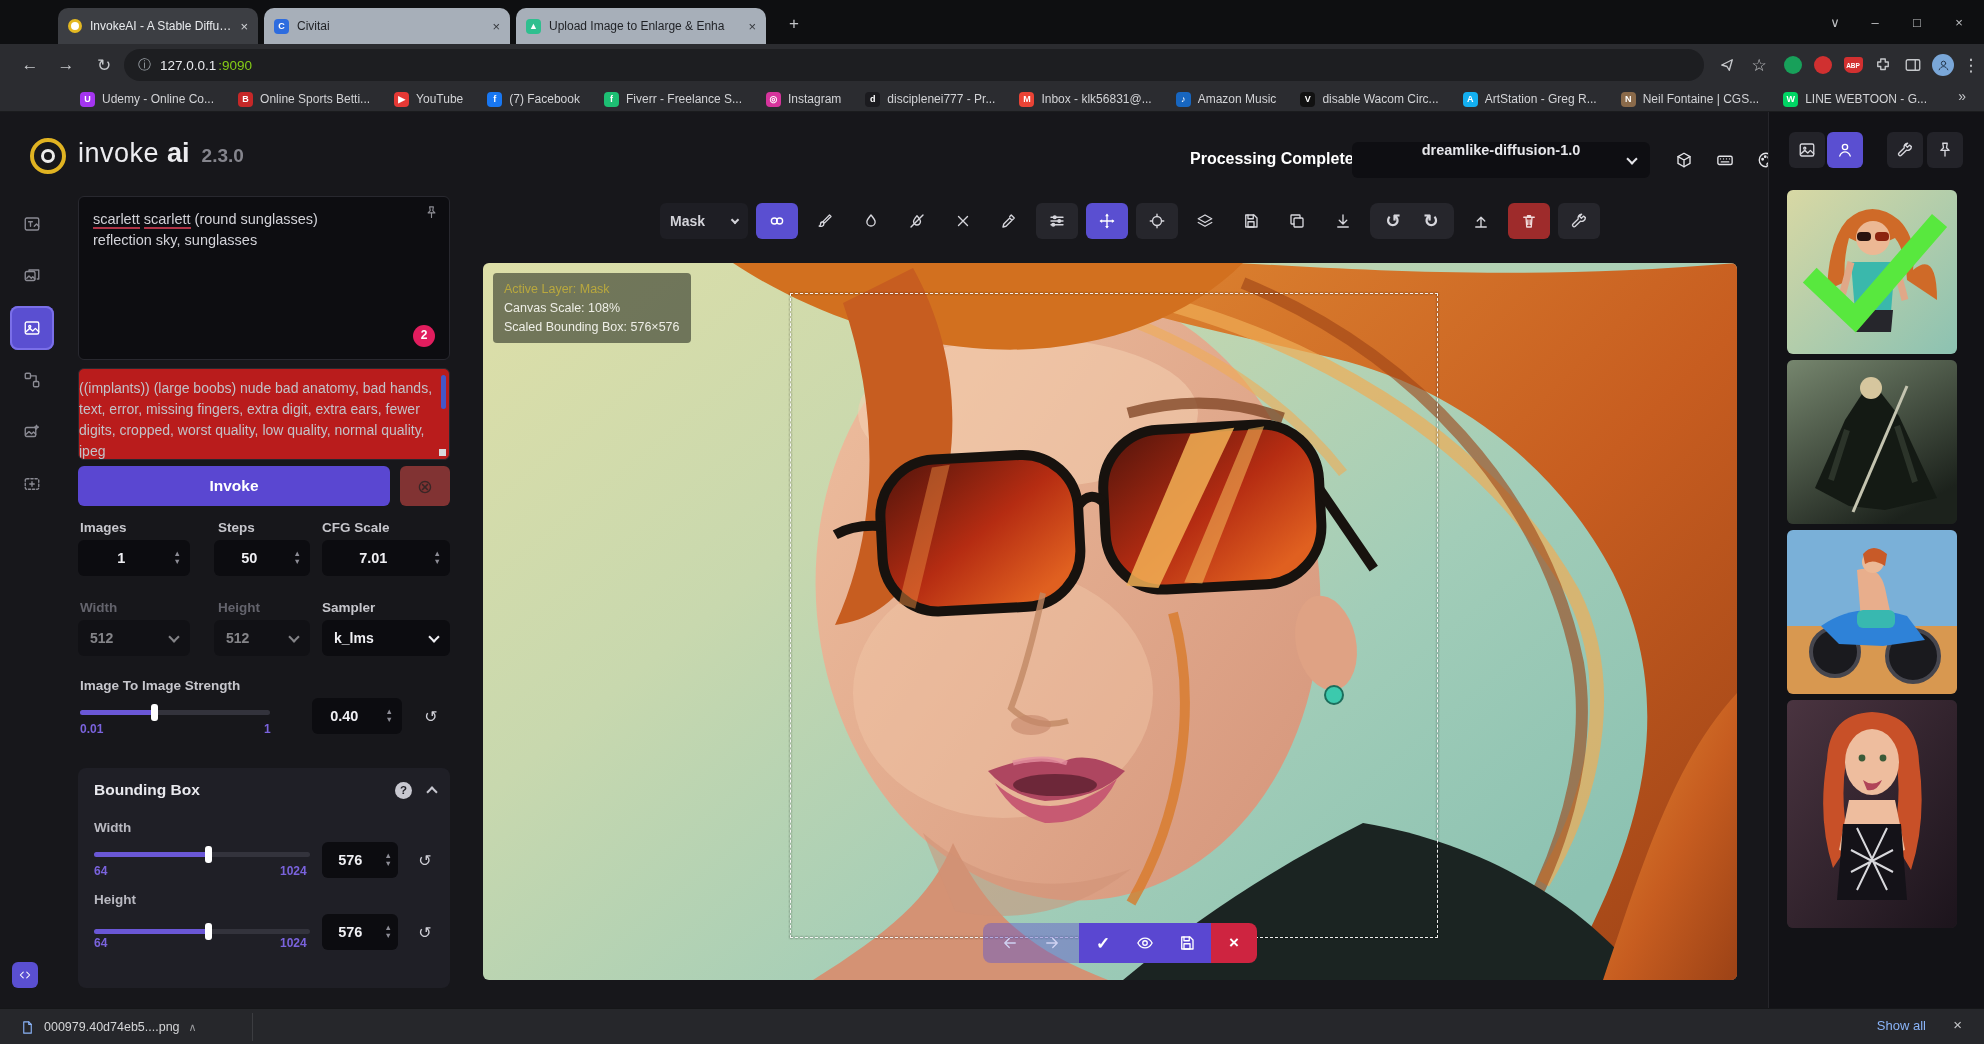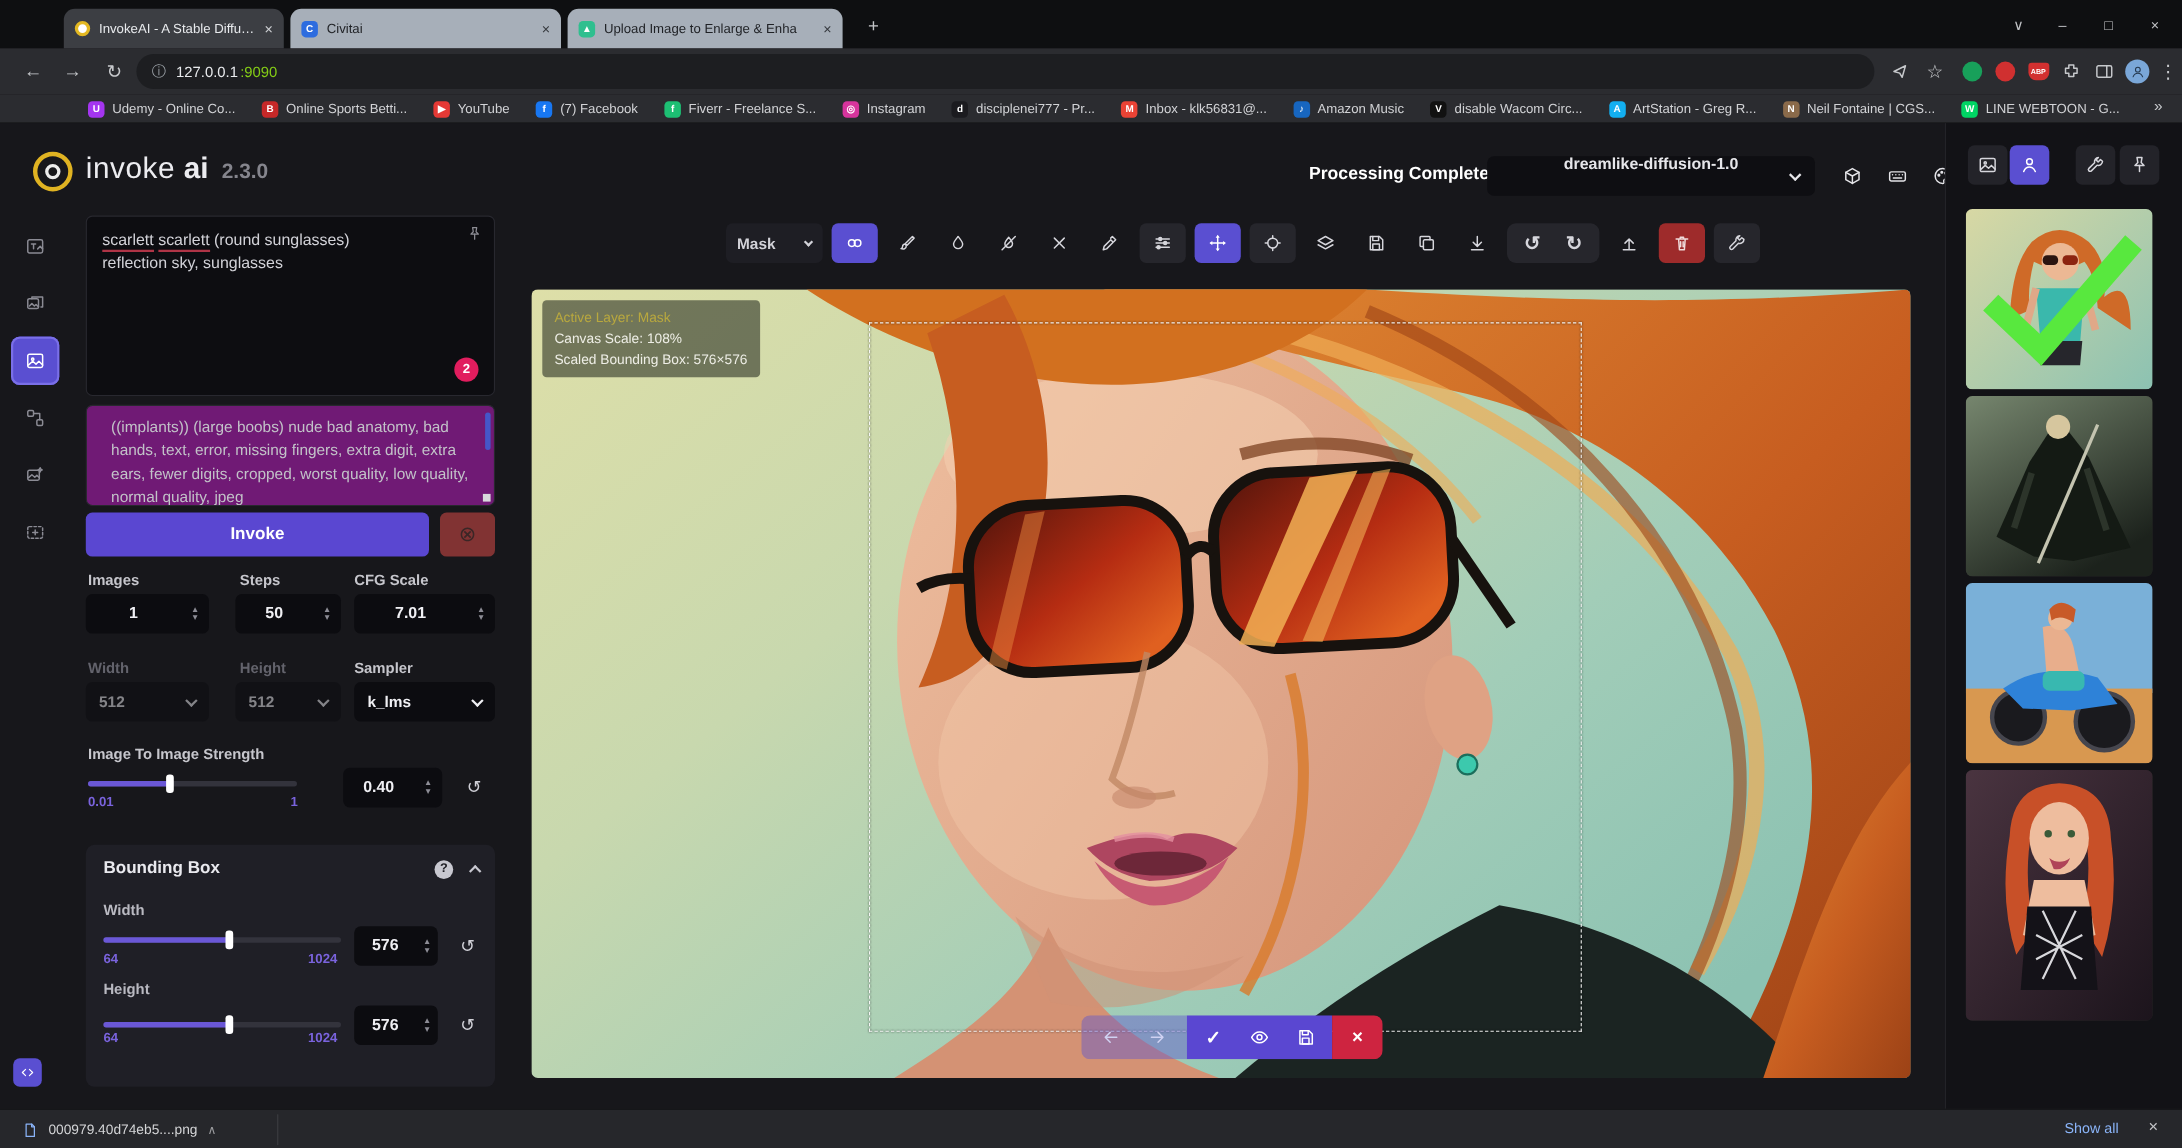--- a/index.html
+++ b/index.html
@@ -67,21 +67,21 @@
   
   .rail-item { position:absolute; left:10px; width:44px; height:44px; border-radius:8px; display:flex; align-items:center; justify-content:center; color:#8b8b94; }
   .rail-item.active { background:#5a4fd1; color:#fff; box-shadow:0 0 0 2px #7a6fe8 inset; }
   .rail-console { position:absolute; left:12px; top:850px; width:26px; height:26px; border-radius:6px; background:#5a4fd1; color:#fff; display:flex; align-items:center; justify-content:center; }
 
   
   .promptbox { position:absolute; left:78px; top:84px; width:372px; height:164px; background:#0d0d11; border:1px solid #28282f; border-radius:6px; padding:12px 14px; color:#d2d2d8; font-size:14.5px; line-height:1.45; }
   .promptbox .sp { border-bottom:2px solid rgba(216,62,84,.8); }
   .pin-ic { position:absolute; right:10px; top:8px; color:#8d8d95; }
   .badge { position:absolute; right:14px; bottom:12px; width:22px; height:22px; border-radius:50%; background:#e11d5e; color:#fff; font-size:12px; font-weight:bold; display:flex; align-items:center; justify-content:center; }
-  .negbox { position:absolute; left:78px; top:256px; width:372px; height:92px; background:#701a75; border:1px solid #28282f; border-radius:6px; padding:9px 16px 0 22px; color:#c2c2c8; font-size:14px; line-height:1.5; overflow:hidden; }
+  .negbox { position:absolute; left:78px; top:256px; width:372px; height:92px; background:#b91c1c; border:1px solid #28282f; border-radius:6px; padding:9px 16px 0 0; color:#c2c2c8; font-size:14px; line-height:1.5; overflow:hidden; }
   .negscroll { position:absolute; right:3px; top:6px; width:5px; height:34px; border-radius:3px; background:#4556c8; }
   .neggrip { position:absolute; right:3px; bottom:3px; width:7px; height:7px; background:#d8d8dc; }
   .invokebtn { position:absolute; left:78px; top:354px; width:312px; height:40px; border-radius:6px; background:#5a47d1; color:#fff; font-size:15.5px; font-weight:bold; display:flex; align-items:center; justify-content:center; }
   .cancelbtn { position:absolute; left:400px; top:354px; width:50px; height:40px; border-radius:6px; background:#813333; color:#3a2626; font-size:19px; display:flex; align-items:center; justify-content:center; }
 
   .bboxpanel { position:absolute; left:78px; top:656px; width:372px; height:220px; background:#1f1f26; border-radius:8px; }
   .bboxhdr { position:absolute; left:16px; right:14px; top:13px; display:flex; align-items:center; color:#e9e9ee; font-size:15.5px; font-weight:bold; }
   .helpdot { width:17px; height:17px; border-radius:50%; background:#c8c8d0; color:#1c1c22; font-size:11.5px; font-weight:bold; display:flex; align-items:center; justify-content:center; margin-left:auto; }
 
   

